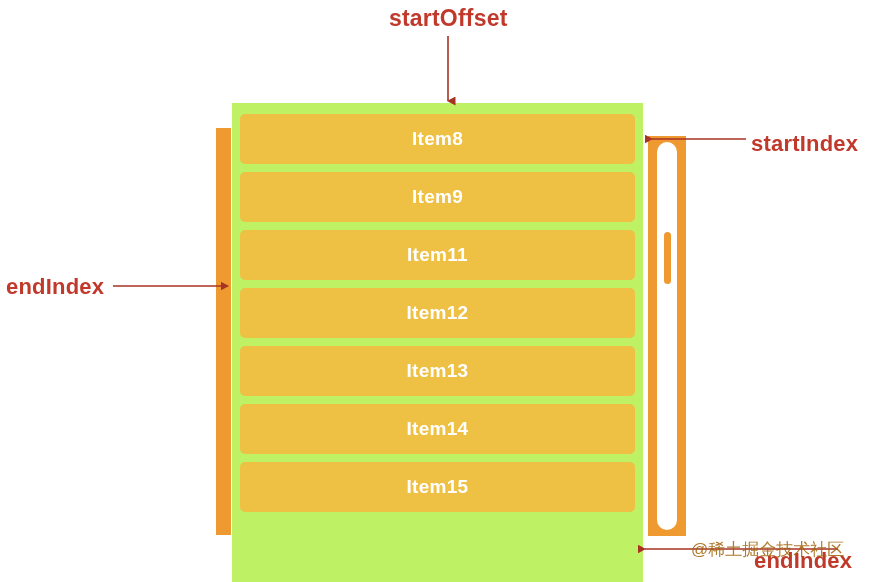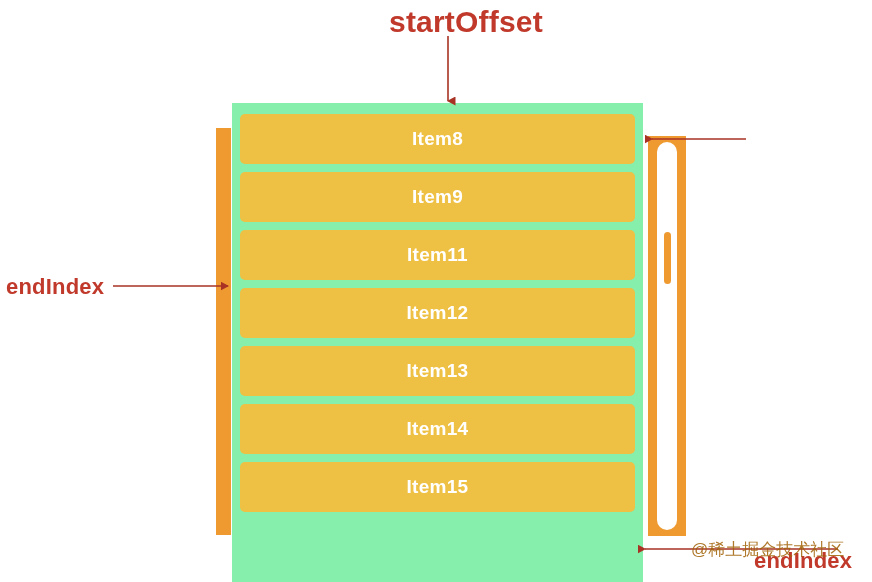--- a/index.html
+++ b/index.html
@@ -21,21 +21,21 @@
   .label {
     position: absolute;
     color: #c0392b;
     font-weight: bold;
     white-space: nowrap;
     letter-spacing: 0.2px;
   }
   #label-start-offset {
     left: 389px;
     top: 5px;
-    font-size: 30px;
+    font-size: 23px;
   }
   #label-viewport {
     left: 6px;
     top: 274px;
     font-size: 22px;
   }
   #label-start-index {
     left: 751px;
     top: 131px;
     font-size: 22px;
@@ -66,21 +66,21 @@
     background: #ef9a31;
   }
 
   
   #list-container {
     position: absolute;
     left: 232px;
     top: 103px;
     width: 411px;
     height: 479px;
-    background: #86efac;
+    background: #bef264;
     padding: 11px 8px 0 8px;
   }
   .list-item {
     width: 100%;
     height: 50px;
     background: #eec043;
     border-radius: 5px;
     margin-bottom: 8px;
     display: flex;
     align-items: center;
@@ -135,20 +135,21 @@
 </style>
 </head>
 <body>
 
 <div id="stage">
 
   <div class="label" id="label-start-offset">startOffset</div>
 
   <div class="label" id="label-viewport">endIndex</div>
 
+  <div class="label" id="label-start-index">startIndex</div>
 
   <div class="label" id="label-end-index">endIndex</div>
 
   <div id="viewport-bar"></div>
 
   <div id="list-container">
 
     <div class="list-item">
       <span class="list-item-label">Item8</span>
     </div>

